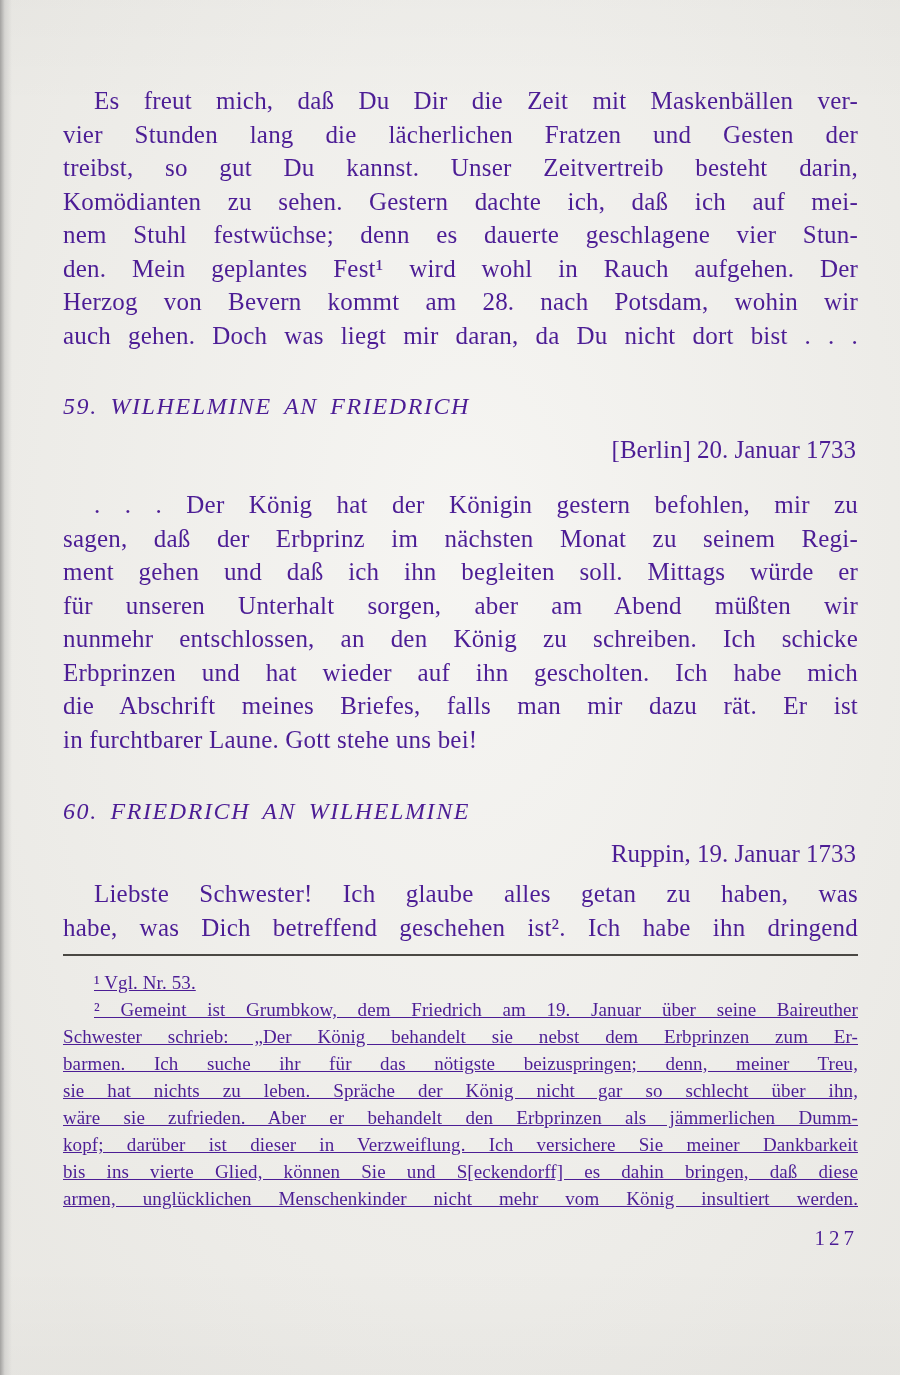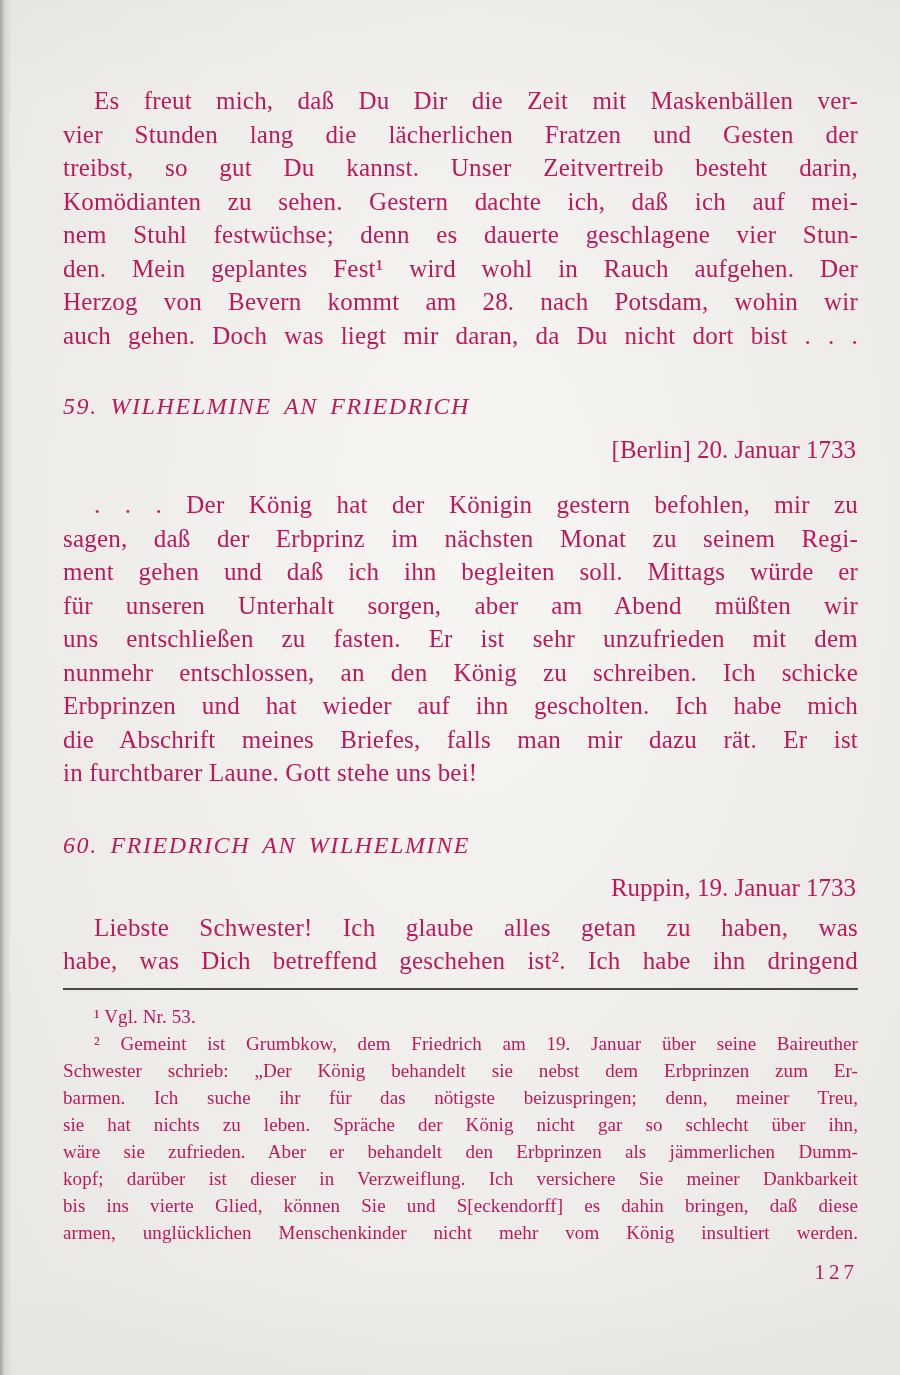--- a/index.html
+++ b/index.html
@@ -2,21 +2,21 @@
 <html><head>
 <meta charset="utf-8">
 <style>
   html, body { margin: 0; padding: 0; }
   .page {
     position: relative;
     width: 900px;
     height: 1375px;
     background: #f2f1ed;
     font-family: "Liberation Serif", serif;
-    color: #be185d;
+    color: #4c1d95;
     overflow: hidden;
   }
   .page::before {
     content: "";
     position: absolute;
     inset: 0;
     background:
       radial-gradient(ellipse at 52% 40%, rgba(255,255,255,0.30), rgba(80,75,65,0.05) 88%),
       linear-gradient(to bottom, rgba(0,0,0,0.015), rgba(0,0,0,0) 8%, rgba(0,0,0,0) 92%, rgba(0,0,0,0.02));
     pointer-events: none;
@@ -56,21 +56,21 @@
   .dateline-59 { margin-top: 14px; }
   .dateline-60 { margin-top: 13px; }
   .body-59 { margin-top: 23px; }
   .body-60 { margin-top: 8px; }
   .fnrule {
     margin-top: 10px;
     height: 2px;
     background: #4a4843;
     border: none;
   }
-  .fn { font-size: 19px; line-height: 27px; letter-spacing: 0.1px; }
+  .fn { font-size: 19px; line-height: 27px; letter-spacing: 0.1px; text-decoration: underline; }
   .fn-1 { margin-top: 13px; }
   .fn-2 { margin-top: 0; }
   .pagenum {
     margin-top: 14px;
     text-align: right;
     font-size: 21px;
     letter-spacing: 4px;
   }
 </style>
 </head>
@@ -93,21 +93,20 @@
 
     <div class="heading heading-59">59. WILHELMINE AN FRIEDRICH</div>
 
     <div class="dateline dateline-59">[Berlin] 20. Januar 1733</div>
 
     <div class="para body body-59 first-indent">
         <div class="tline indent">. . . Der König hat der Königin gestern befohlen, mir zu</div>
         <div class="tline">sagen, daß der Erbprinz im nächsten Monat zu seinem Regi-</div>
         <div class="tline">ment gehen und daß ich ihn begleiten soll. Mittags würde er</div>
         <div class="tline">für unseren Unterhalt sorgen, aber am Abend müßten wir</div>
-        <div class="tline">uns entschließen zu fasten. Er ist sehr unzufrieden mit dem</div>
         <div class="tline">nunmehr entschlossen, an den König zu schreiben. Ich schicke</div>
         <div class="tline">Erbprinzen und hat wieder auf ihn gescholten. Ich habe mich</div>
         <div class="tline">die Abschrift meines Briefes, falls man mir dazu rät. Er ist</div>
         <div class="tline last">in furchtbarer Laune. Gott stehe uns bei!</div>
       </div>
 
     <div class="heading heading-60">60. FRIEDRICH AN WILHELMINE</div>
 
     <div class="dateline dateline-60">Ruppin, 19. Januar 1733</div>
 

